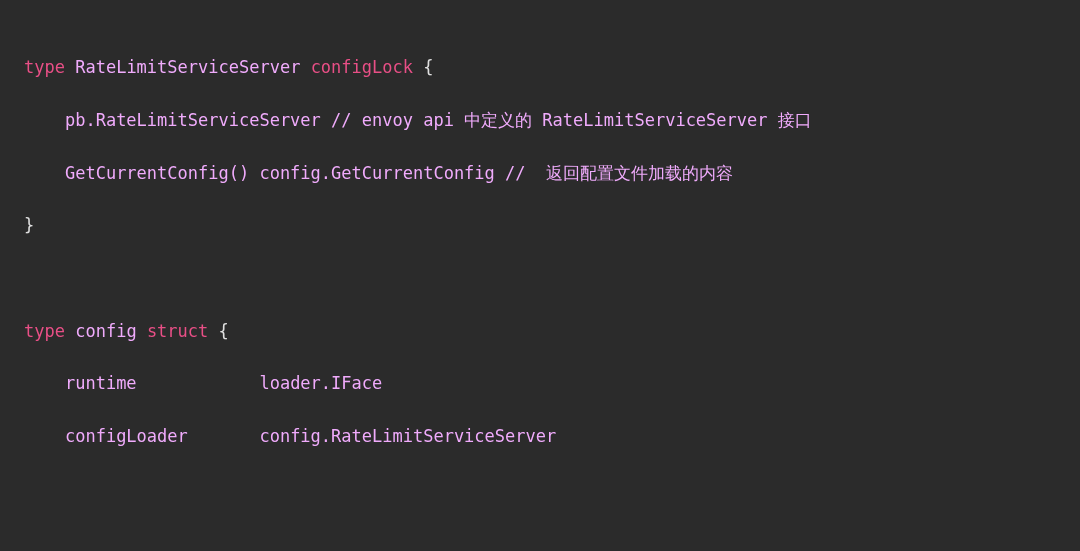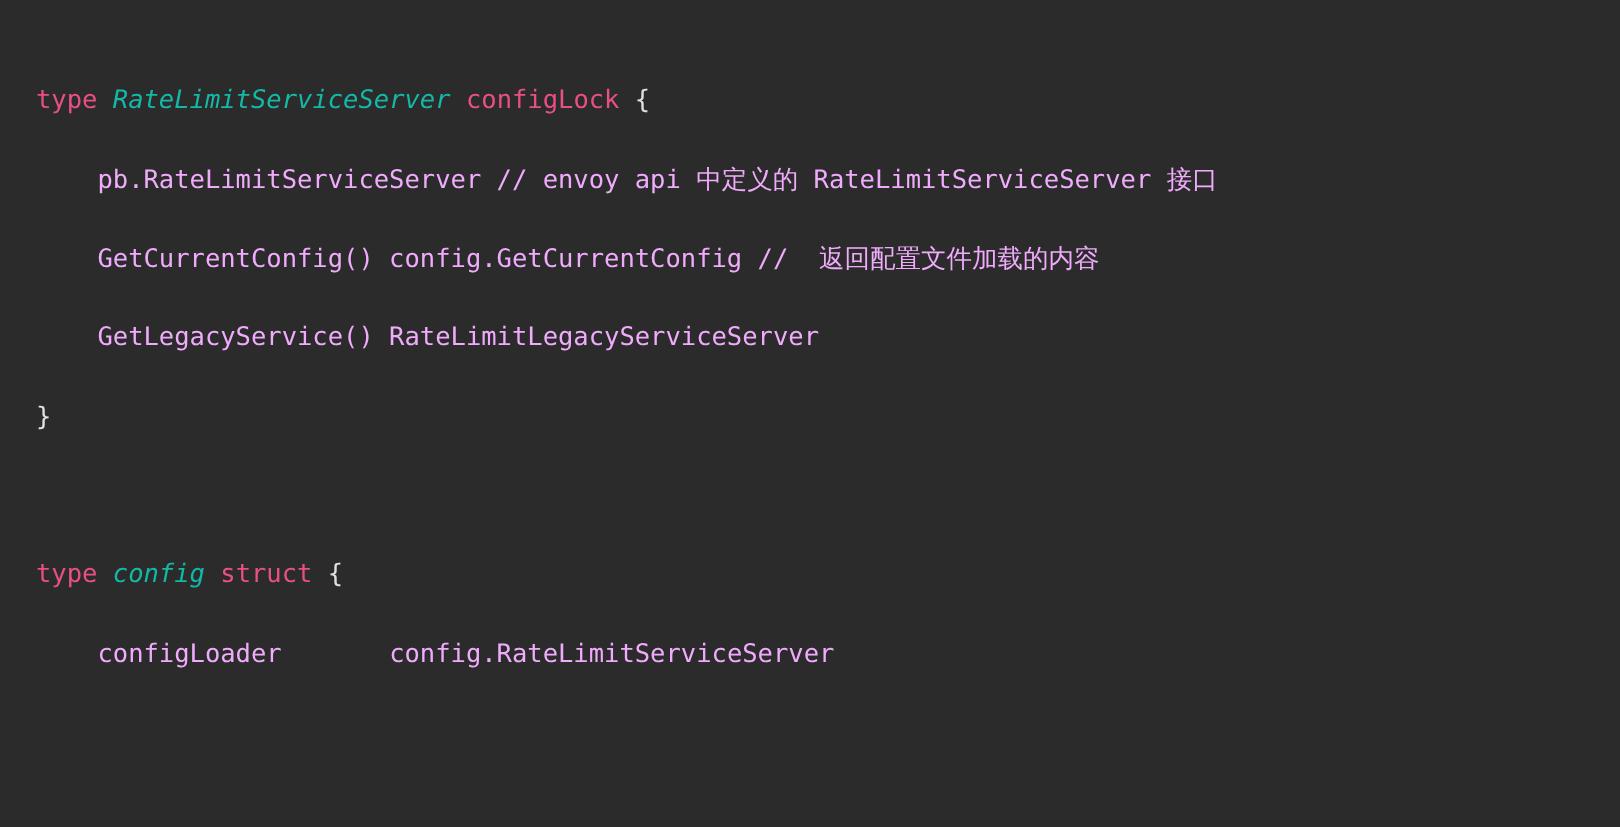--- a/index.html
+++ b/index.html
@@ -18,44 +18,43 @@
       height: 551px;
       overflow: hidden;
     }
     .code-block {
       white-space: pre;
     }
     .keyword {
       color: #e84f86;
     }
     .typename {
-      color: #14b8a6;
-      font-style: italic;
+      color: #f0abfc;
     }
     .default {
       color: #f0abfc;
     }
     .brace {
       color: #e0e0e0;
     }
     .comment {
       color: #f0abfc;
     }
   </style>
 </head>
 <body>
 
 <div class="code-block">
 <div><span class="keyword">type</span> <span class="typename">RateLimitServiceServer</span> <span class="keyword">configLock</span> <span class="brace">{</span></div>
 <div><span>    </span><span class="default">pb.RateLimitServiceServer </span><span class="comment">// envoy api 中定义的 RateLimitServiceServer 接口</span></div>
 <div><span>    </span><span class="default">GetCurrentConfig() config.GetCurrentConfig </span><span class="comment">//  返回配置文件加载的内容</span></div>
-<div><span>    </span><span class="default">GetLegacyService() RateLimitLegacyServiceServer</span></div>
 <div><span class="brace">}</span></div>
 <div>&nbsp;</div>
 <div><span class="keyword">type</span> <span class="typename">config</span> <span class="keyword">struct</span> <span class="brace">{</span></div>
+<div><span>    </span><span class="default">runtime            </span><span class="default">loader.IFace</span></div>
 <div><span>    </span><span class="default">configLoader       </span><span class="default">config.RateLimitServiceServer</span></div>
 
 
 
 
 
 
 
 </div>
 

